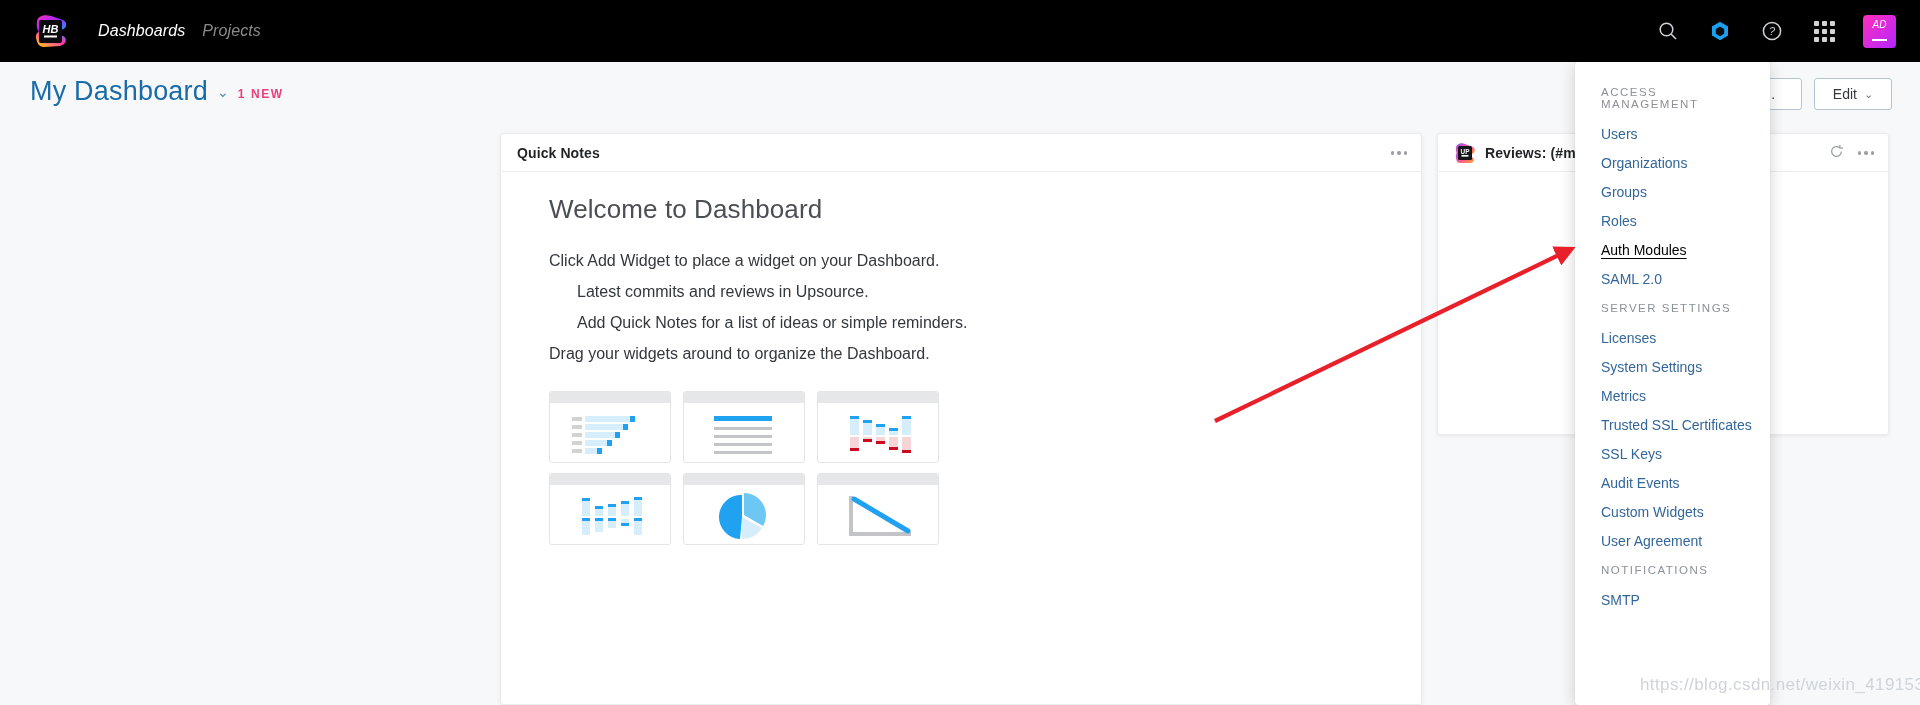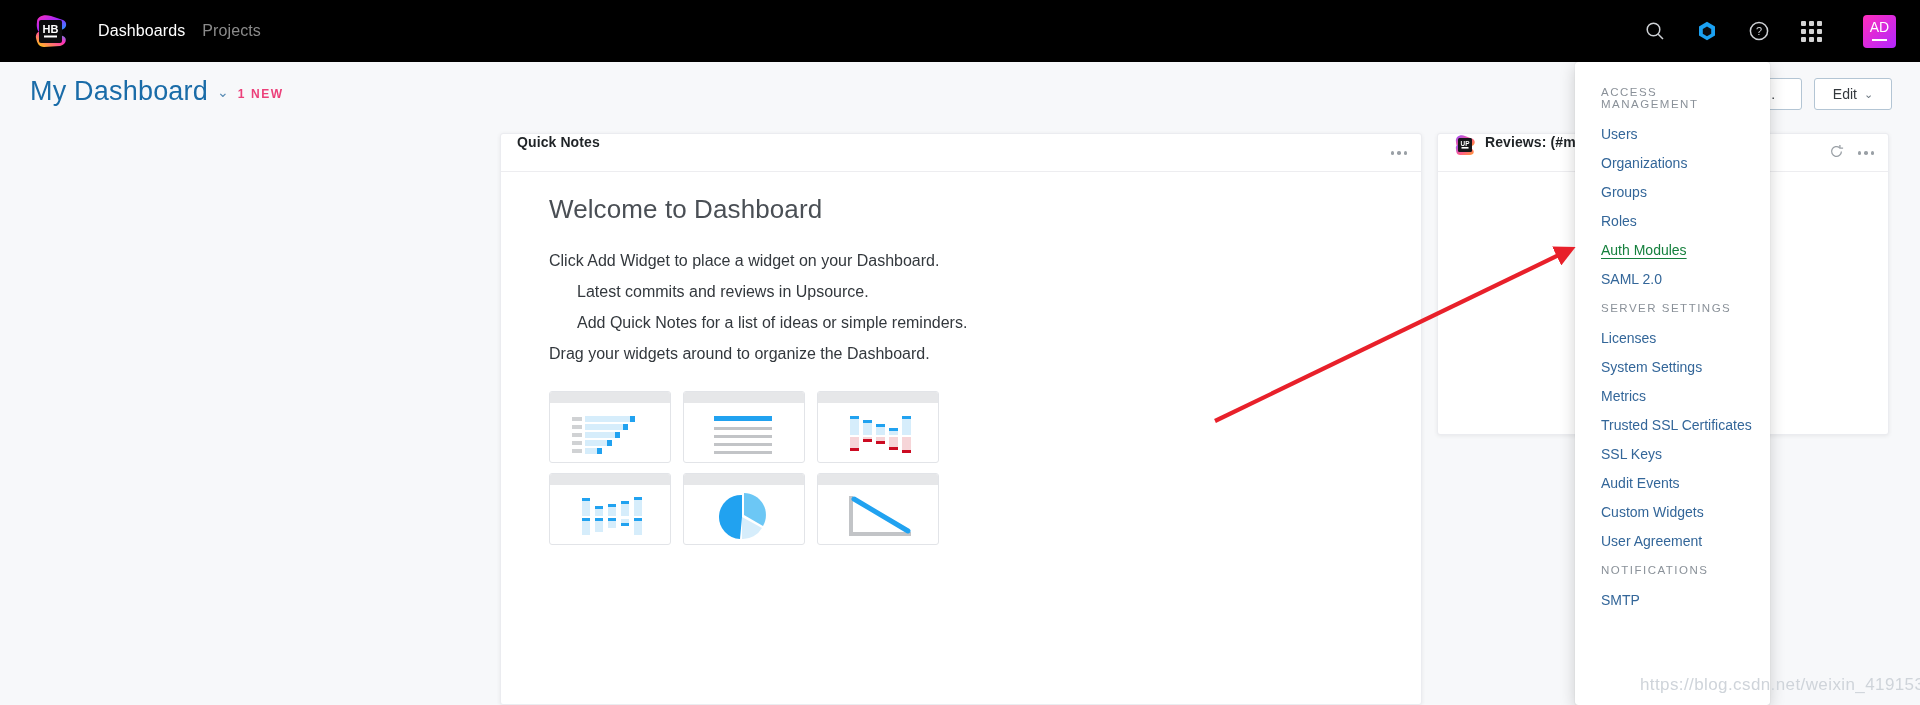--- a/index.html
+++ b/index.html
@@ -9,43 +9,43 @@
     background: #f7f8fa;
     overflow: hidden;
   }
   #root { position: relative; width: 1920px; height: 705px; }
 
   
   .navbar {
     position: absolute; left: 0; top: 0;
     width: 1920px; height: 62px;
     background: #000000;
-    display: flex; align-items: center;
+    display: flex; align-items: center; font-style: italic;
   }
   .logo { margin-left: 30px; width: 40px; height: 40px; position: relative; }
   .logo svg { display: block; }
   .nav-links { display: flex; align-items: flex-start; margin-left: 28px; gap: 17px; }
   .nav-link {
     font-size: 16px; color: #ffffff; cursor: pointer;
     letter-spacing: .1px; white-space: nowrap;
   }
   .nav-link.muted { color: #8b8b8b; }
   .nav-right {
     position: absolute; right: 24px; top: 0; height: 62px;
     display: flex; align-items: center; gap: 26px;
   }
   .nav-icon { width: 26px; height: 26px; display: flex; align-items: center; justify-content: center; cursor: pointer; }
   .grid-dots { display: grid; grid-template-columns: repeat(3, 5px); grid-template-rows: repeat(3, 5px); gap: 3px; }
   .grid-dots i { display:block; width: 5px; height: 5px; background: #d4d4d4; border-radius: 1px; }
   .avatar {
     width: 33px; height: 33px; border-radius: 4px;
     background: linear-gradient(135deg, #ff2ebc 0%, #b326ff 100%);
-    color: #fff; font-size: 14px; font-weight: 400;
+    color: #fff; font-size: 10px; font-weight: 400;
     display: flex; align-items: flex-start; justify-content: center;
-    padding-top: 4px; cursor: pointer; position: relative; overflow: hidden; margin-left: 13px;
+    padding-top: 4px; cursor: pointer; position: relative; overflow: hidden;
   }
   .avatar::after {
     content: ""; position: absolute; bottom: 7px; left: 9px;
     width: 15px; height: 2px; background: #fff;
   }
 
   
   .dash-header {
     position: absolute; left: 0; top: 62px; width: 1920px; height: 68px;
   }
@@ -80,21 +80,21 @@
   
   .panel {
     position: absolute; background: #fff;
     border: 1px solid #ebecf0; border-radius: 3px;
     box-shadow: 0 1px 4px rgba(0,0,0,.07);
   }
   .panel-quicknotes { left: 500px; top: 133px; width: 922px; height: 572px; }
   .panel-reviews    { left: 1437px; top: 133px; width: 452px; height: 302px; }
 
   .panel-head {
-    height: 38px; display: flex; align-items: flex-start;
+    height: 38px; display: flex; align-items: center;
     padding: 0 16px; border-bottom: 1px solid #ededf0; position: relative;
   }
   .panel-title { font-size: 14px; font-weight: 700; color: #1f2326; letter-spacing: .1px; }
   .up-logo { width: 22px; height: 22px; margin-right: 9px; flex: none; }
   .head-tools {
     position: absolute; right: 14px; top: 0; height: 38px;
     display: flex; align-items: center; gap: 14px;
   }
   .dots3 { display: flex; gap: 3px; cursor: pointer; }
   .dots3 i { width: 3.5px; height: 3.5px; border-radius: 50%; background: #9aa0a6; display: block; }
@@ -129,21 +129,21 @@
   }
   .menu-section {
     font-size: 11.5px; color: #8a9199; letter-spacing: 1.5px;
     padding: 8px 26px 10px 26px; text-transform: uppercase;
   }
   .menu-item {
     font-size: 14px; color: #336699; padding: 6px 26px 7px 26px;
     cursor: pointer; white-space: nowrap;
   }
   .menu-item.highlight {
-    color: #15803d; text-decoration: underline; text-underline-offset: 3px;
+    color: #000000; text-decoration: underline; text-underline-offset: 3px;
   }
 
   
   .annot { position: absolute; left: 0; top: 0; width: 1920px; height: 705px;
            pointer-events: none; z-index: 60; }
 
   
   .watermark {
     position: absolute; left: 1640px; top: 675px;
     font-size: 17px; color: #cfd4da; letter-spacing: .4px;

